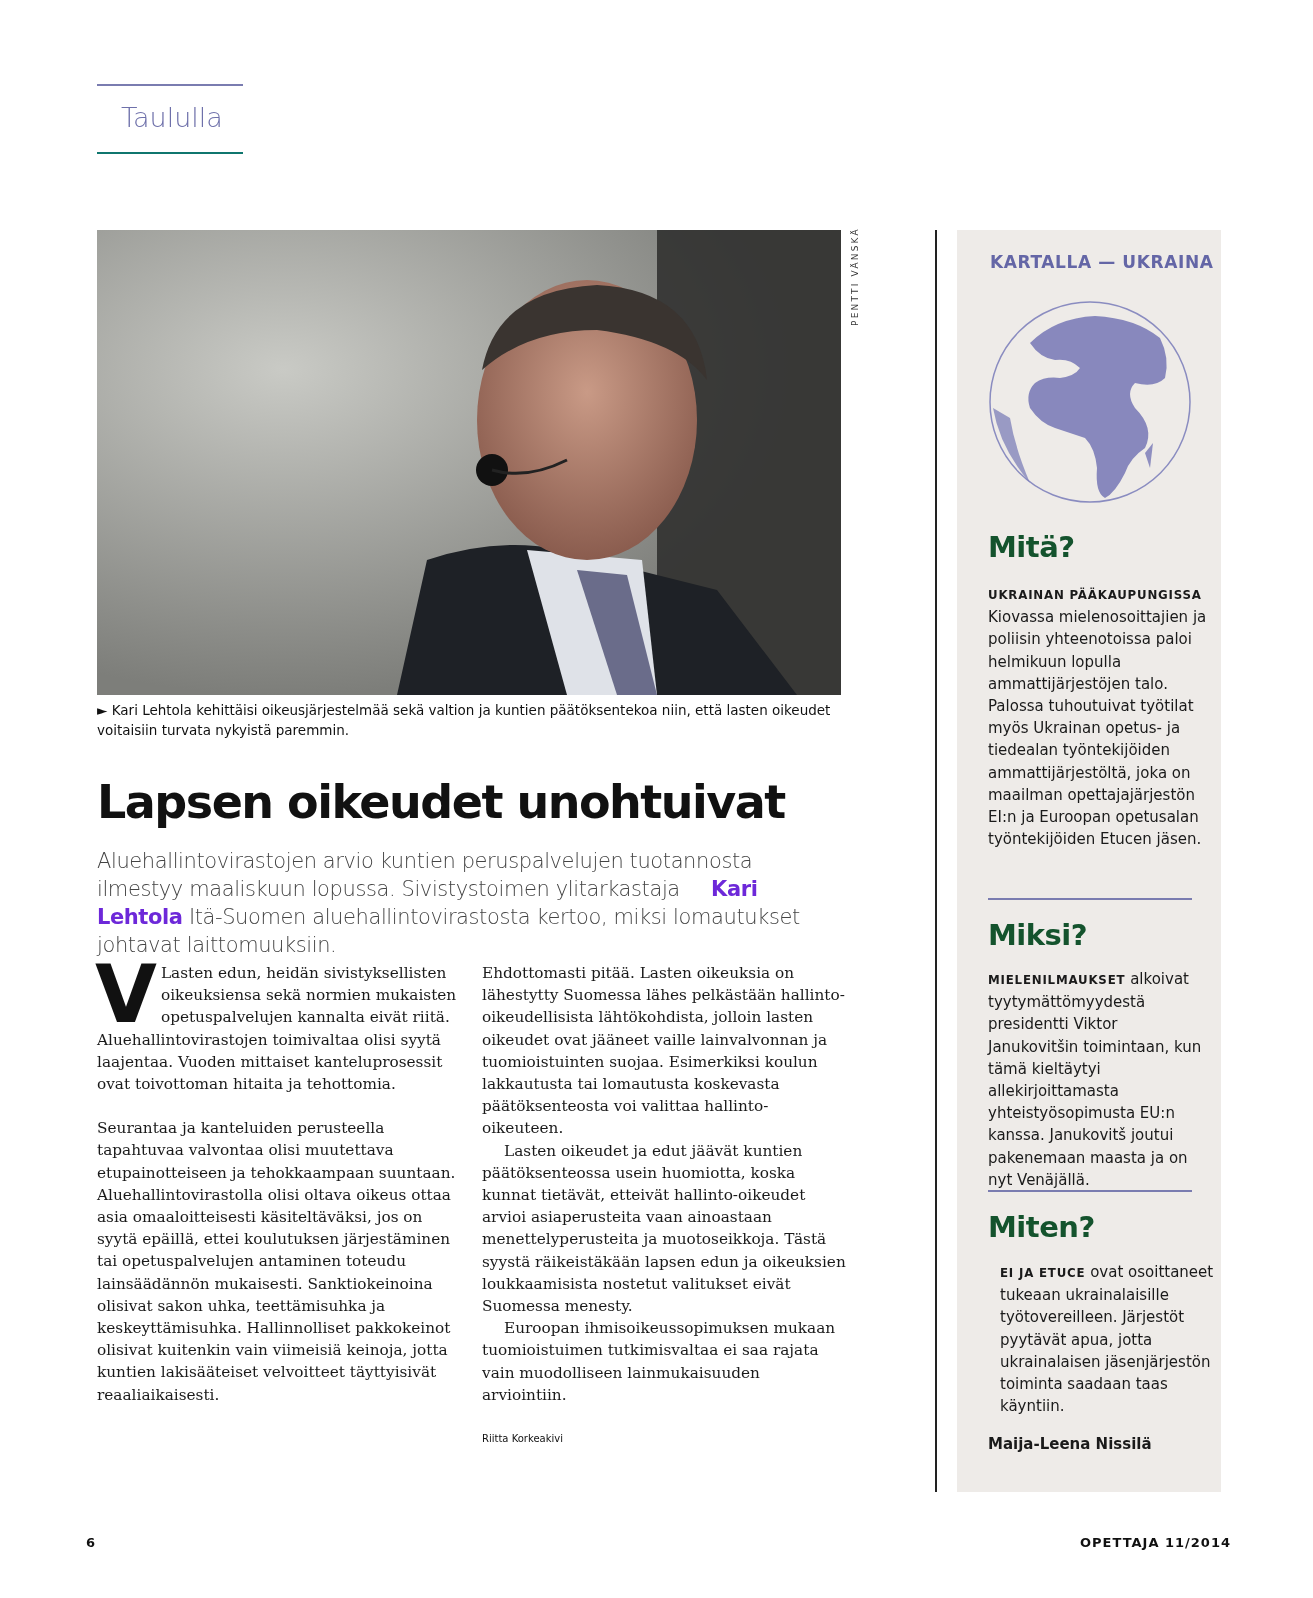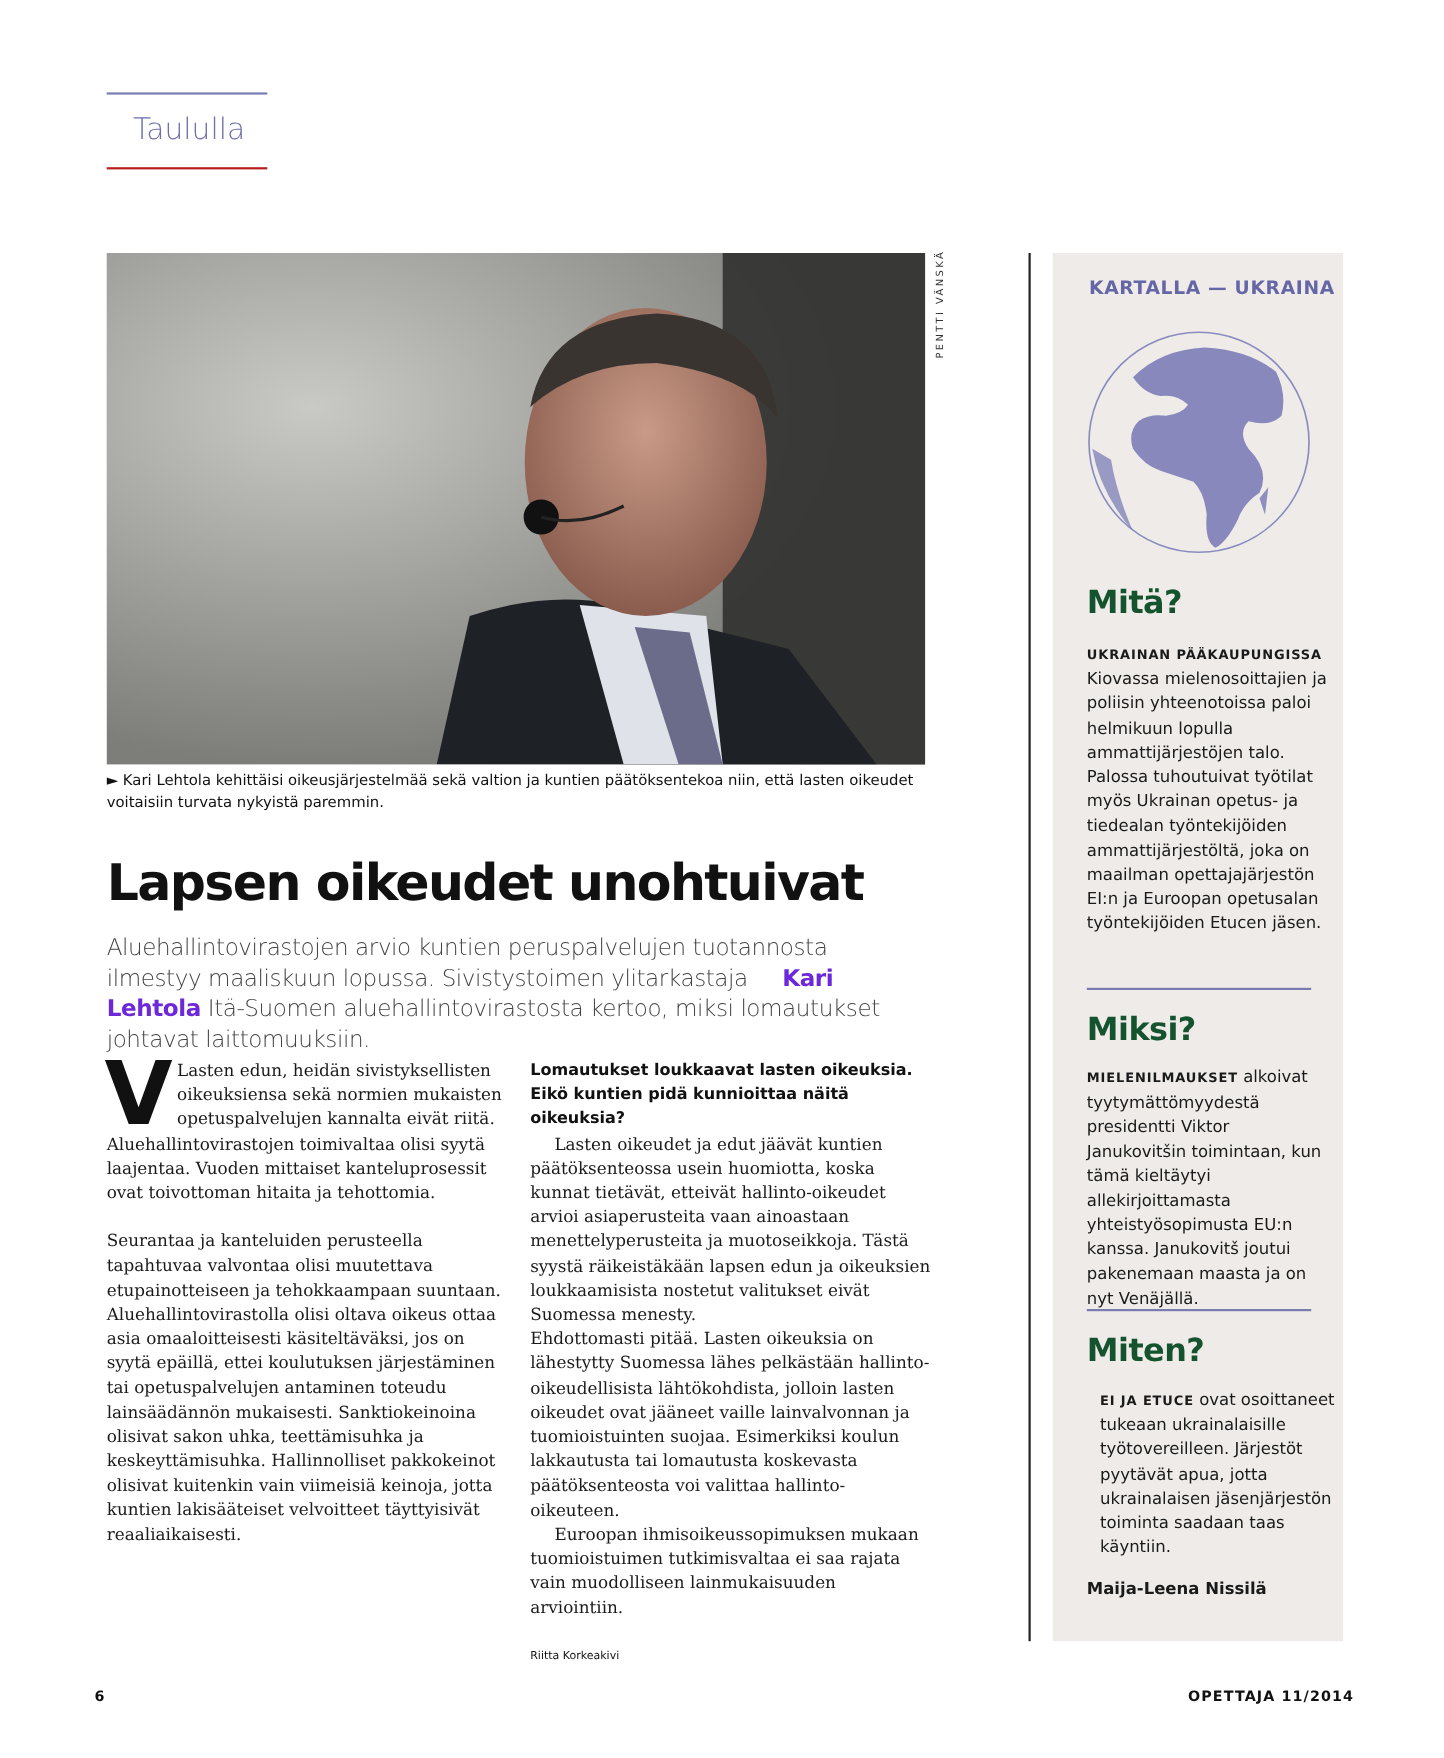--- a/index.html
+++ b/index.html
@@ -1,18 +1,18 @@
 <!DOCTYPE html>
 <html><head>
   <meta charset="utf-8">
   <style>
     html, body { margin: 0; padding: 0; background: #ffffff; }
     body { width: 1313px; height: 1598px; position: relative; overflow: hidden; color: #1a1a1a; }
     .abs { position: absolute; }
-    .section-tag { left: 97px; top: 84px; width: 146px; height: 66px; border-top: 2px solid #7a7cb0; border-bottom: 2px solid #b91c1c; }
+    .section-tag { left: 97px; top: 84px; width: 146px; height: 66px; border-top: 2px solid #7a7cb0; border-bottom: 2px solid #0f766e; }
     .section-tag span { position: absolute; left: 24px; top: 16px; font-family: "DejaVu Sans", sans-serif; font-size: 27px; color: #6e70aa; font-weight: 300; }
 
     .photo { left: 97px; top: 230px; width: 744px; height: 465px; overflow: hidden; background: linear-gradient(90deg, #a9aaa6 0%, #b9bab6 25%, #8d8e8a 60%, #3e3f3d 90%, #2a2b2a 100%); }
     .photo svg { width: 100%; height: 100%; display: block; }
     .photo-credit { left: 850px; top: 230px; width: 16px; height: 96px; }
     .photo-credit span { position: absolute; left: 0; top: 96px; transform-origin: 0 0; transform: rotate(-90deg); white-space: nowrap; font-family: "DejaVu Sans", sans-serif; font-size: 9px; letter-spacing: 2.2px; color: #333; }
 
     .caption { left: 97px; top: 700px; width: 740px; font-family: "DejaVu Sans", sans-serif; font-size: 13.5px; line-height: 20px; color: #111; }
 
     .headline { left: 97px; top: 775px; font-family: "DejaVu Sans", sans-serif; font-weight: bold; font-size: 46px; letter-spacing: -1.5px; color: #111; white-space: nowrap; }
@@ -87,23 +87,22 @@
 </div>
 
 <div class="abs col col1">
   <span class="dropcap">V</span>
   <p class="para">Lasten edun, heidän sivistyksellisten oikeuksiensa sekä normien mukaisten opetuspalvelujen kannalta eivät riitä. Aluehallintovirastojen toimivaltaa olisi syytä laajentaa. Vuoden mittaiset kanteluprosessit ovat toivottoman hitaita ja tehottomia.</p>
   <div class="gap"></div>
   <p class="para">Seurantaa ja kanteluiden perusteella tapahtuvaa valvontaa olisi muutettava etupainotteiseen ja tehokkaampaan suuntaan. Aluehallintovirastolla olisi oltava oikeus ottaa asia omaaloitteisesti käsiteltäväksi, jos on syytä epäillä, ettei koulutuksen järjestäminen tai opetuspalvelujen antaminen toteudu lainsäädännön mukaisesti. Sanktiokeinoina olisivat sakon uhka, teettämisuhka ja keskeyttämisuhka. Hallinnolliset pakkokeinot olisivat kuitenkin vain viimeisiä keinoja, jotta kuntien lakisääteiset velvoitteet täyttyisivät reaaliaikaisesti.</p>
 </div>
 
 <div class="abs col col2">
-  <div class="q">Lomautukset loukkaavat lasten oikeuksia. Eikö kuntien pidä kunnioittaa näitä oikeuksia?</div>
+  <p class="para">Ehdottomasti pitää. Lasten oikeuksia on lähestytty Suomessa lähes pelkästään hallinto-oikeudellisista lähtökohdista, jolloin lasten oikeudet ovat jääneet vaille lainvalvonnan ja tuomioistuinten suojaa. Esimerkiksi koulun lakkautusta tai lomautusta koskevasta päätöksenteosta voi valittaa hallinto-oikeuteen.</p>
   <p class="para indent">Lasten oikeudet ja edut jäävät kuntien päätöksenteossa usein huomiotta, koska kunnat tietävät, etteivät hallinto-oikeudet arvioi asiaperusteita vaan ainoastaan menettelyperusteita ja muotoseikkoja. Tästä syystä räikeistäkään lapsen edun ja oikeuksien loukkaamisista nostetut valitukset eivät Suomessa menesty.</p>
-  <p class="para">Ehdottomasti pitää. Lasten oikeuksia on lähestytty Suomessa lähes pelkästään hallinto-oikeudellisista lähtökohdista, jolloin lasten oikeudet ovat jääneet vaille lainvalvonnan ja tuomioistuinten suojaa. Esimerkiksi koulun lakkautusta tai lomautusta koskevasta päätöksenteosta voi valittaa hallinto-oikeuteen.</p>
   <p class="para indent">Euroopan ihmisoikeussopimuksen mukaan tuomioistuimen tutkimisvaltaa ei saa rajata vain muodolliseen lainmukaisuuden arviointiin.</p>
   <div class="gap"></div>
   <div class="byline">Riitta Korkeakivi</div>
 </div>
 
 <div class="abs vrule"></div>
 
 <div class="abs sidebar"></div>
 <div class="abs side-kicker">KARTALLA — UKRAINA</div>
 <div class="abs globe">

